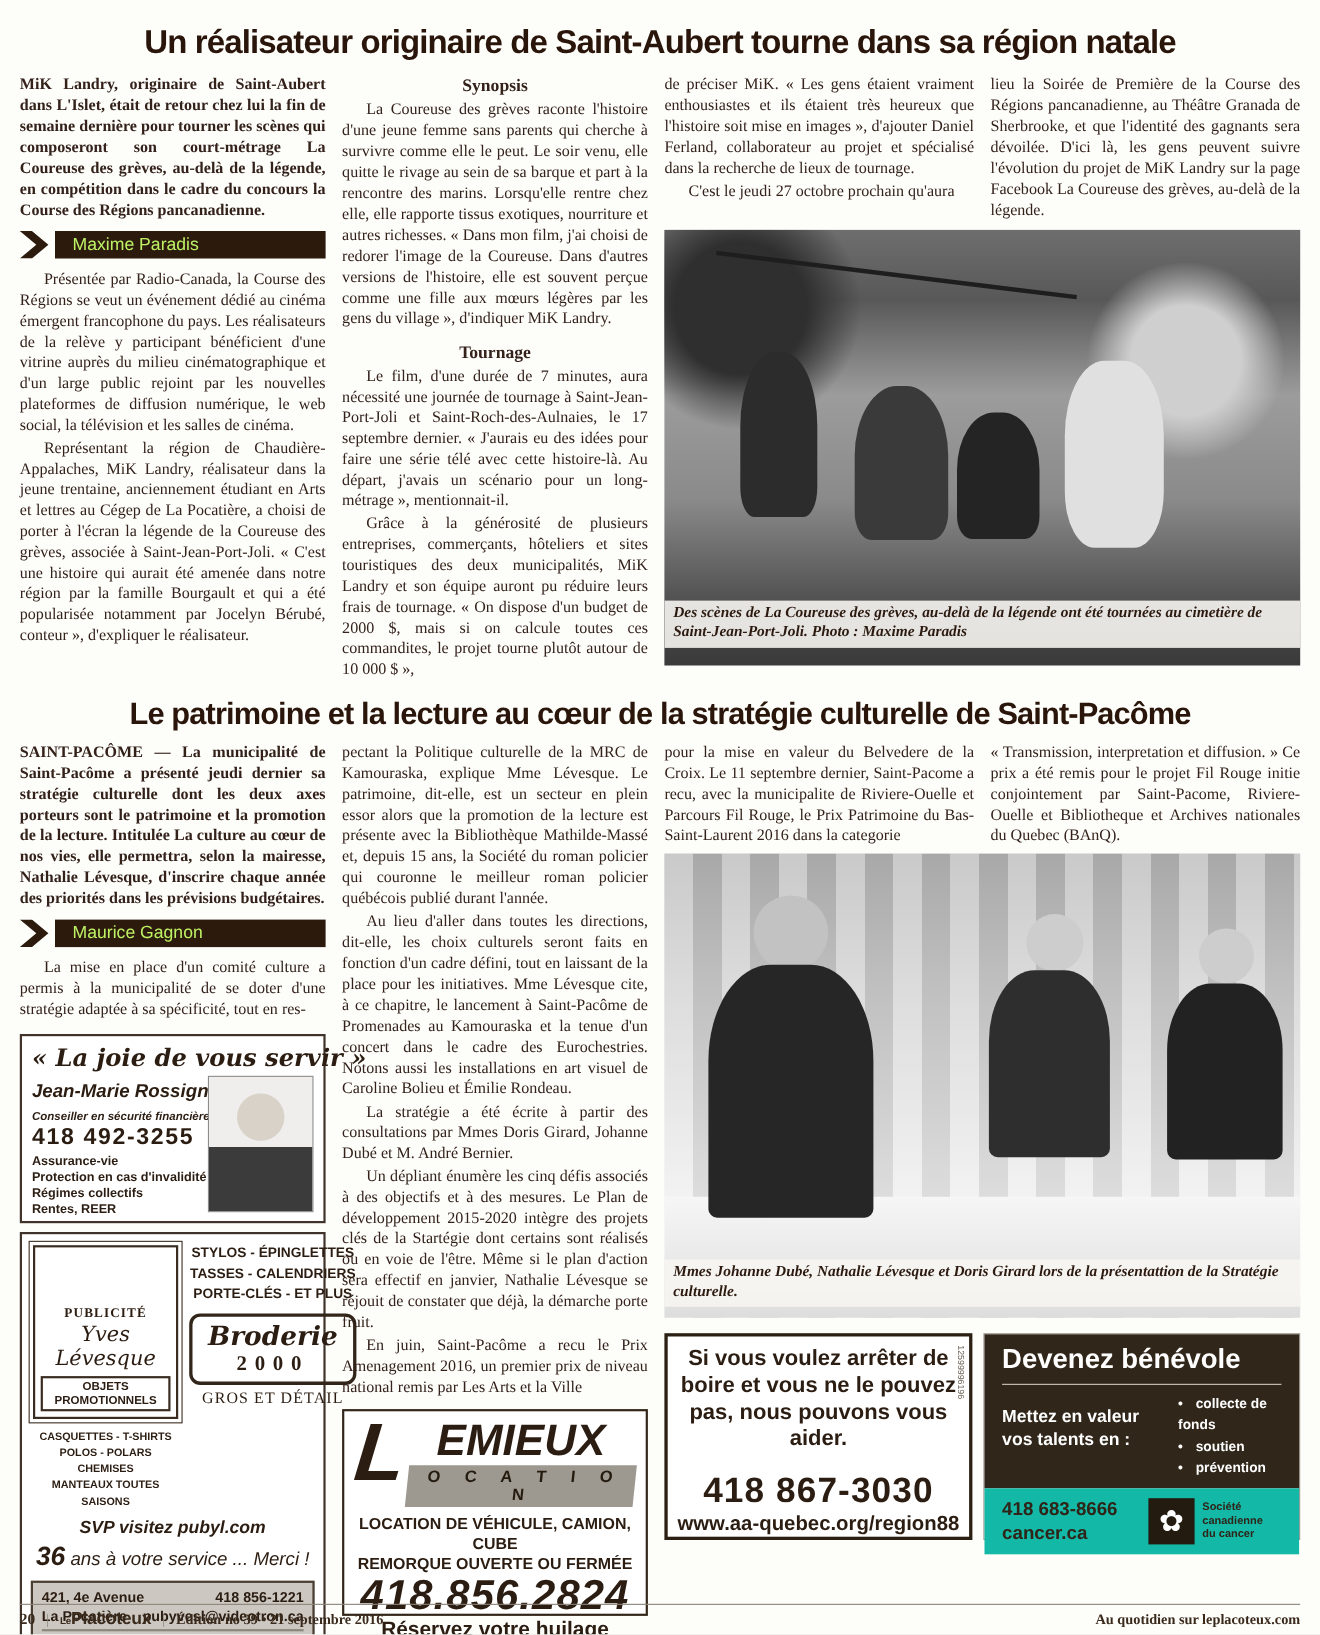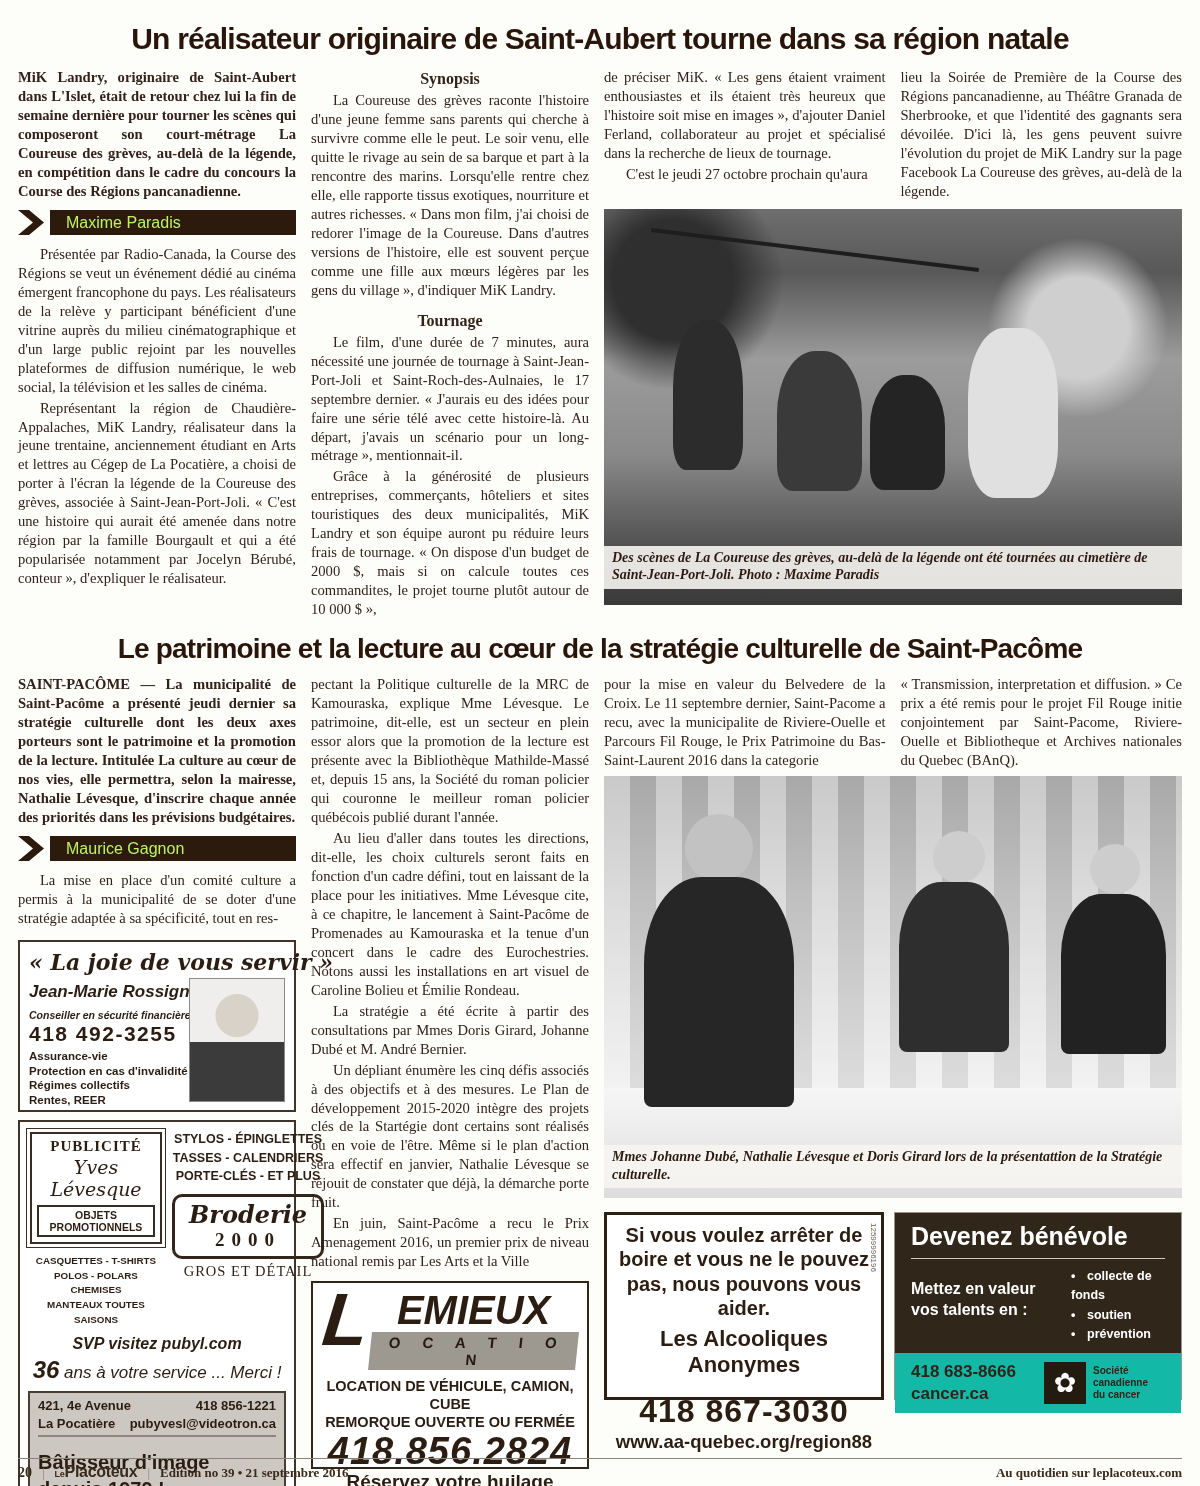--- a/index.html
+++ b/index.html
@@ -96,21 +96,21 @@
       radial-gradient(circle at 50% 30%, #d8d2c8 0 21px, rgba(0,0,0,0) 22px),
       linear-gradient(180deg,#efeeec 0 52%, #3b3b3b 52% 100%); }
 
   
   .ad-pub { border:2px solid #40342a; margin-top:8px; padding:7px 8px 6px; }
   .pub-cols { display:flex; gap:8px; }
   .pub-c1 { flex:0 0 136px; }
   .pub-c2 { flex:1; text-align:center; }
   .pub-logo { border:2px solid #3a2c20; box-shadow:0 0 0 3px #fff, 0 0 0 4px #3a2c20;
               margin:3px 2px 0; padding:4px 2px 5px; text-align:center; }
-  .pub-logo-top { font-family:"Liberation Serif", serif; font-weight:bold; font-size:15px; letter-spacing:1px; }
+  .pub-logo-top { font-family:"Liberation Serif", serif; font-weight:bold; font-size:12px; letter-spacing:1px;margin-top:48px; }
   .pub-logo-script { font-family:"DejaVu Serif", serif; font-style:italic; font-size:19px; margin-top:1px; }
   .pub-logo-sub { border:2px solid #3a2c20; font-weight:bold; font-size:10.5px; padding:2px 1px; margin:5px 3px 0; }
   .pub-llist { font-weight:bold; font-size:9.8px; line-height:1.5; text-align:center; margin-top:10px; }
   .pub-rlist { font-weight:bold; font-size:12.5px; line-height:1.5; margin-top:1px; }
   .broderie { display:inline-block; border:3px solid #32251a; border-radius:10px;
               padding:3px 14px 5px; margin-top:8px; }
   .brod-name { font-family:"DejaVu Serif", serif; font-style:italic; font-weight:bold; font-size:24px; }
   .brod-year { font-family:"Liberation Serif", serif; font-weight:bold; font-size:19px; letter-spacing:7px; }
   .pub-gros { font-family:"Liberation Serif", serif; font-size:14.5px; letter-spacing:1px; margin-top:4px; }
   .pub-visit { font-weight:bold; font-style:italic; font-size:16px; text-align:center; margin-top:8px; }
@@ -340,21 +340,20 @@
           <div class="fig-body f3b"></div>
           <figcaption class="caption" style="bottom:10px;">Mmes Johanne Dubé, Nathalie Lévesque et Doris Girard lors de la présentattion de la Stratégie culturelle.</figcaption>
         </figure>
 
         <div class="ads-row">
 
           <div class="ad ad-aa aa">
             <div class="aa-msg">Si vous voulez arrêter de</div>
             <div class="aa-msg">boire et vous ne le pouvez</div>
             <div class="aa-msg">pas, nous pouvons vous aider.</div>
-            <div class="aa-org">Les Alcooliques Anonymes</div>
             <div class="aa-phone">418 867-3030</div>
             <div class="aa-url">www.aa-quebec.org/region88</div>
             <div class="vcode">12599996196</div>
           </div>
 
           <div class="ad ad-ben">
             <div class="ben-top">
               <div class="ben-title">Devenez bénévole</div>
               <div class="ben-rule"></div>
               <div class="ben-cols">

